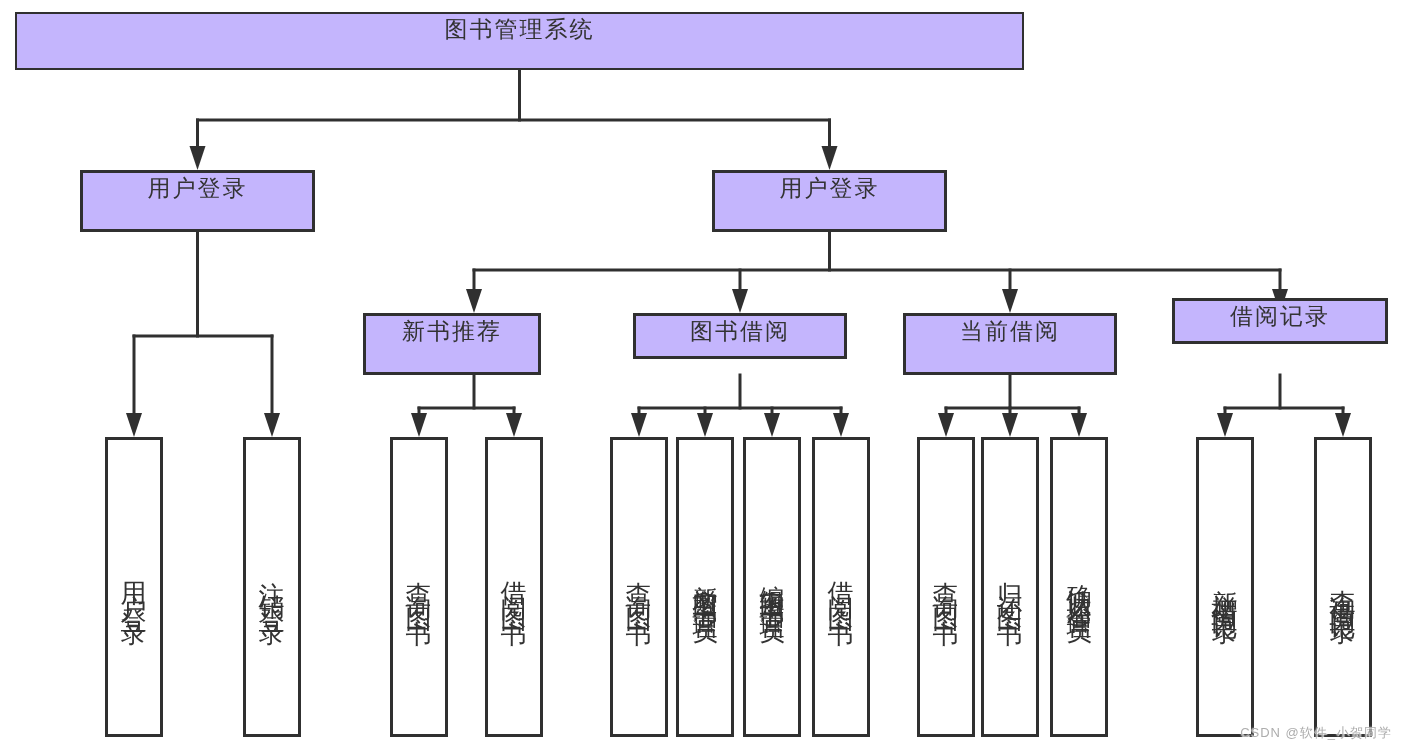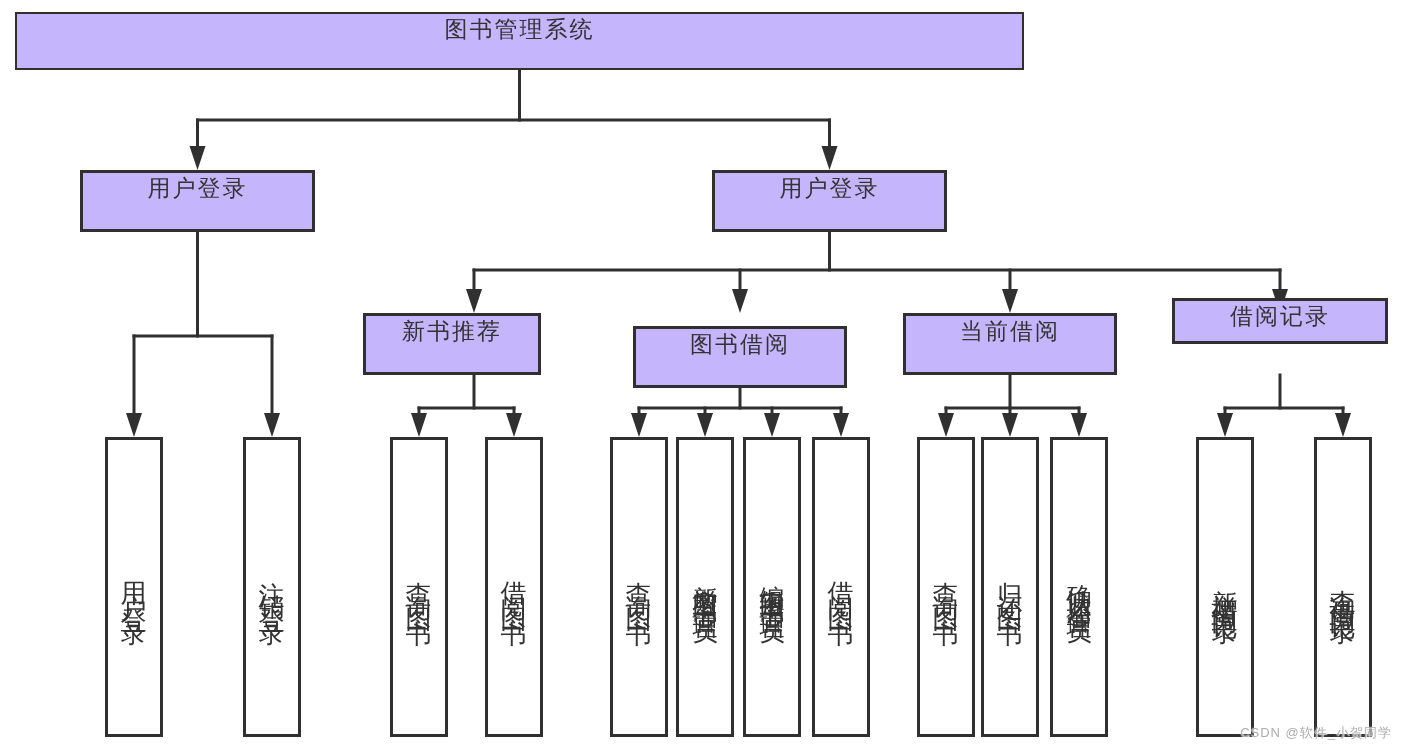--- a/index.html
+++ b/index.html
@@ -120,21 +120,21 @@
   <div class="hbox" style="left:80px;top:170px;width:235px;height:62px">
     <span>用户登录</span>
   </div>
   <div class="hbox" style="left:712px;top:170px;width:235px;height:62px">
     <span>用户登录</span>
   </div>
 
   <div class="hbox" style="left:363px;top:313px;width:178px;height:62px">
     <span>新书推荐</span>
   </div>
-  <div class="hbox" style="left:633px;top:326px;width:214px;height:62px">
+  <div class="hbox" style="left:633px;top:313px;width:214px;height:46px">
     <span>图书借阅</span>
   </div>
   <div class="hbox" style="left:903px;top:313px;width:214px;height:62px">
     <span>当前借阅</span>
   </div>
   <div class="hbox" style="left:1172px;top:298px;width:216px;height:46px">
     <span>借阅记录</span>
   </div>
 
   <div class="vbox" style="left:105px">

